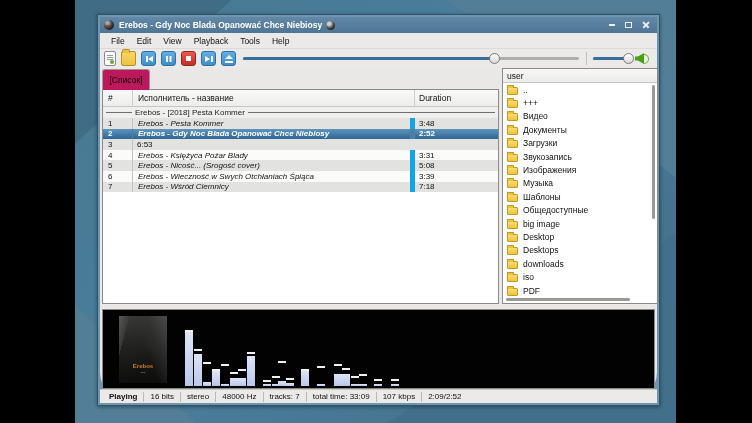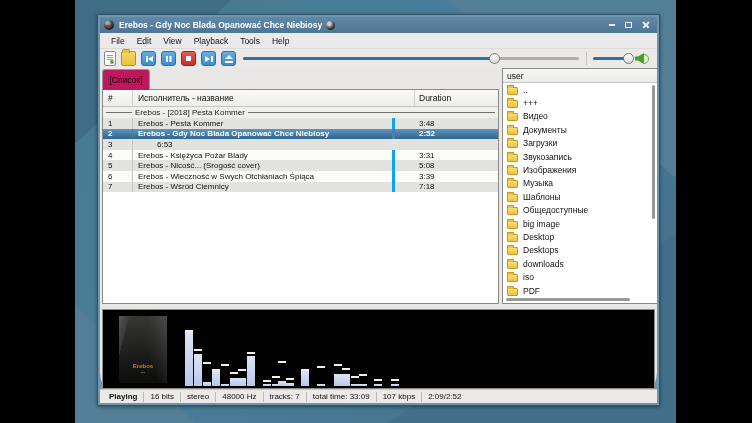--- a/index.html
+++ b/index.html
@@ -96,23 +96,23 @@
   .hc-title { flex:1; padding-left:5px; border-right:1px solid #cfcfcd; }
   .hc-dur { width:83px; padding-left:4px; }
   .group-row { display:flex; align-items:center; height:11px; background:#efefed; font-size:8px; color:#222; }
   .gdash { height:1px; background:#6f6f6d; }
   .gdash.l { width:26px; margin:0 3px 0 3px; flex:0 0 auto; }
   .gdash.r { flex:1; margin:0 3px; }
   .plrow { display:flex; height:10.6px; font-size:8px; color:#111; align-items:center; }
   .plrow.odd { background:#e2e2e0; }
   .plrow.even { background:#fbfbfa; }
   .c-num { width:30px; padding-left:5px; border-right:1px solid #c3c3c1; height:100%; display:flex; align-items:center; }
-  .c-title { flex:1; padding-left:5px; border-right:3px solid #0ea5e9; height:100%; display:flex;
-    align-items:center; white-space:nowrap; overflow:hidden; }
-  .c-dur { width:83px; padding-left:4px;margin-left:20px; }
+  .c-title { flex:1; padding-left:5px; border-right:5px solid #0ea5e9; height:100%; display:flex;
+    align-items:center; white-space:nowrap; overflow:hidden;font-style:italic; }
+  .c-dur { width:83px; padding-left:4px; }
   .plrow.selected { background:linear-gradient(#5e95bd,#2d6692); color:#fff; font-weight:bold; }
   .plrow.selected .c-num, .plrow.selected .c-title { border-right-color:#4a80a8; }
 
   .file-panel { position:absolute; left:402px; top:0; width:156px; bottom:3px; background:#fff;
     border:1px solid #8a8a88; overflow:hidden; }
   .fp-header { height:14px; background:linear-gradient(#f7f7f6,#ebebe9); border-bottom:1px solid #c6c6c4;
     font-size:8.5px; display:flex; align-items:center; padding-left:4px; color:#111; }
   .fitem { display:flex; align-items:center; height:13.4px; padding-left:4px; font-size:8.5px; color:#111; }
   .ficon { width:11px; height:8px; background:linear-gradient(#fadd78,#f0c337); border:1px solid #c49a25;
     border-radius:1px; position:relative; margin-right:5px; margin-top:2px; flex:0 0 auto; }

